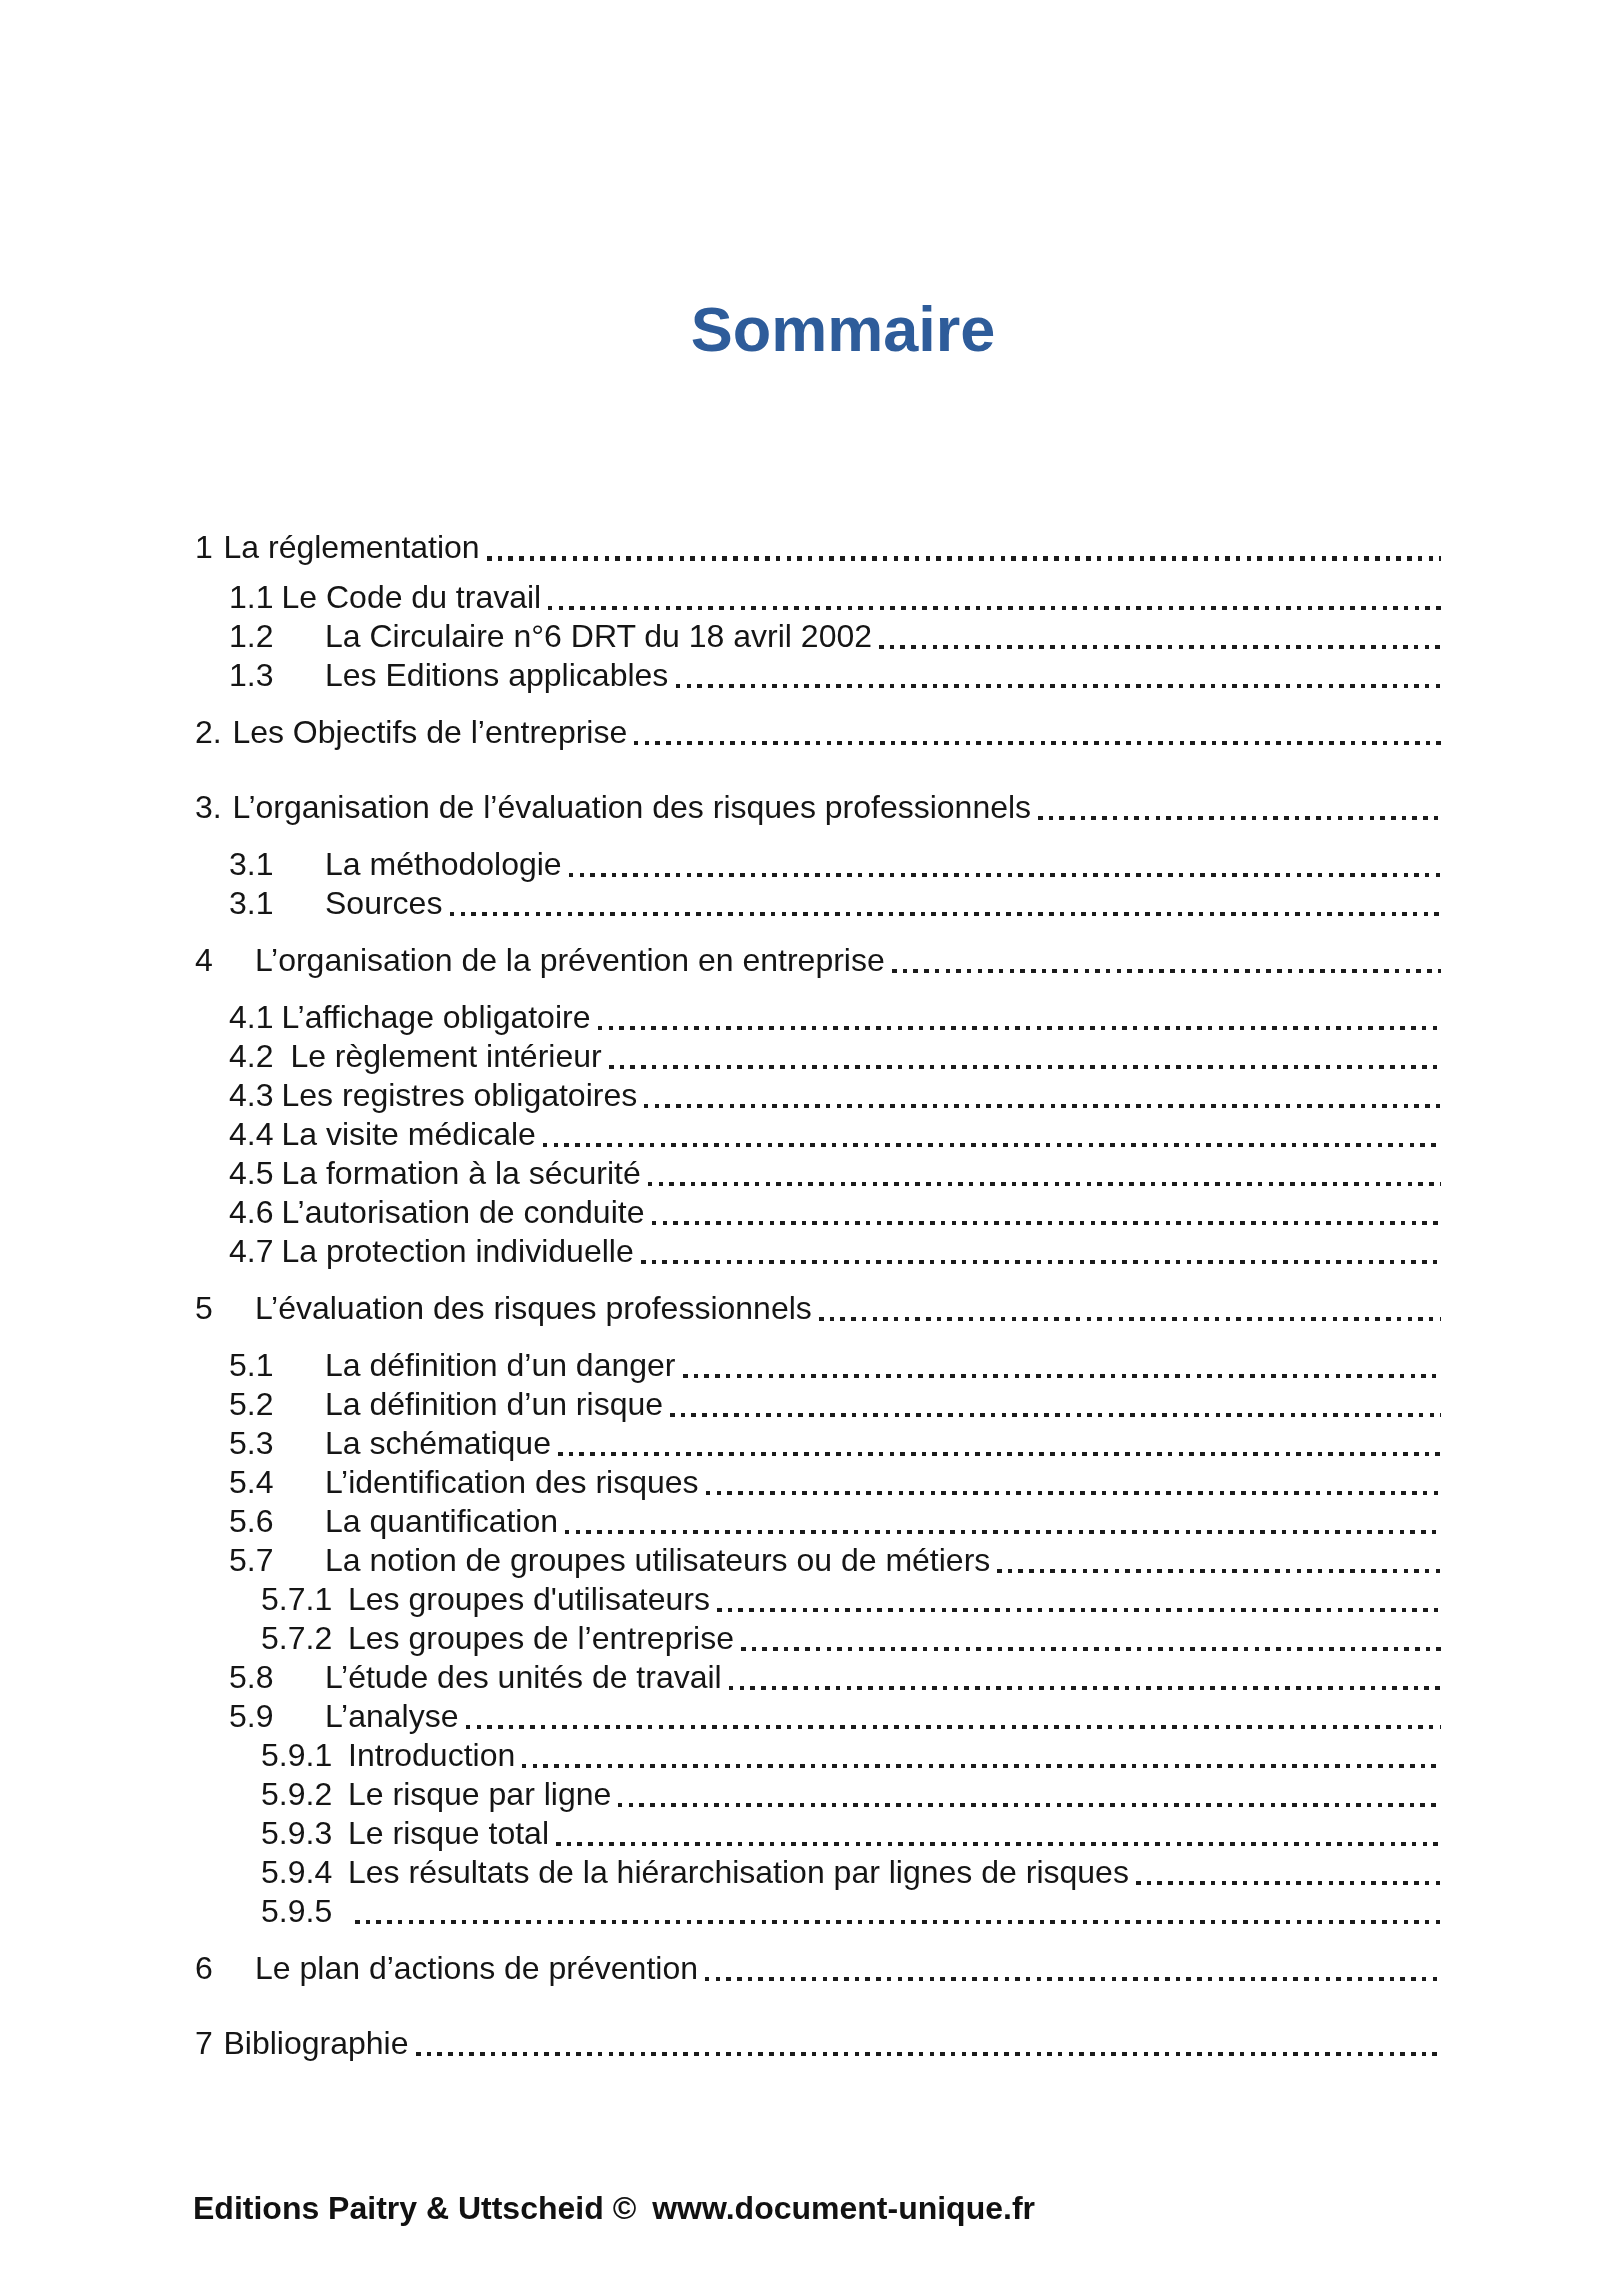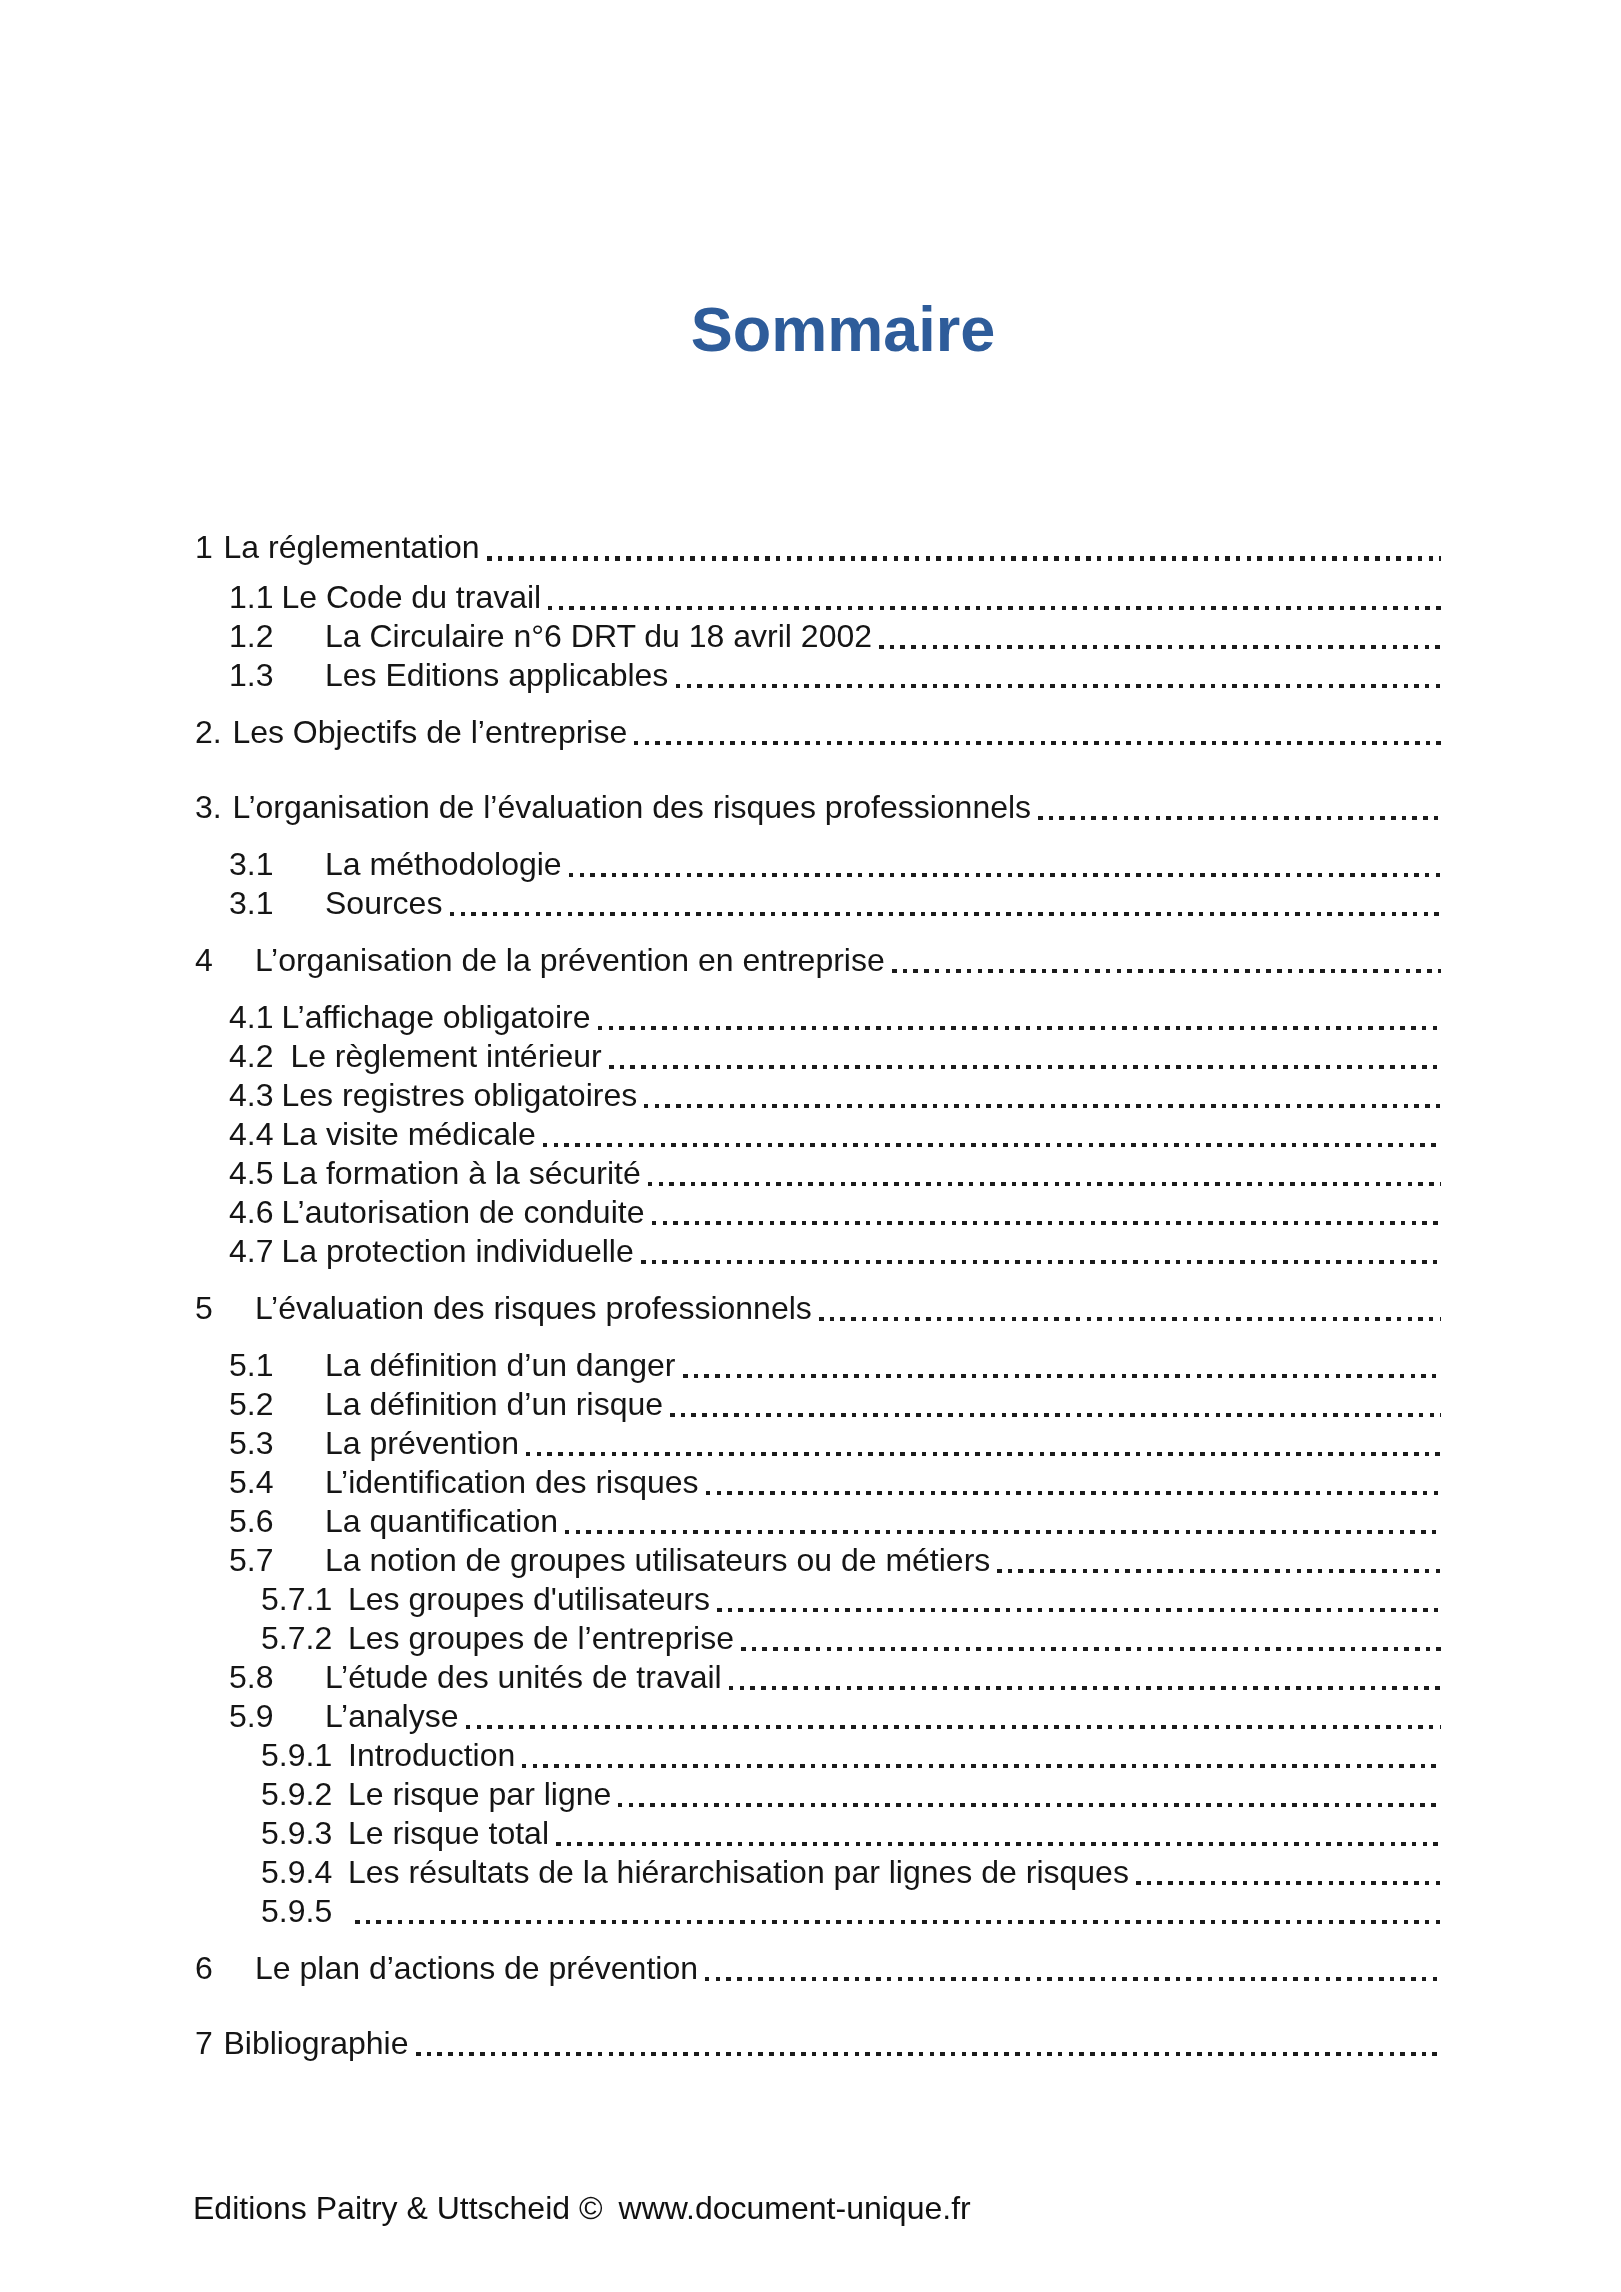--- a/index.html
+++ b/index.html
@@ -65,21 +65,21 @@
   .gap-md{margin-top:18px;}
   .gap-lg{margin-top:36px;}
   .page-footer{
     position:absolute;
     left:193px;
     top:2189px;
     display:flex;
     gap:16px;
     font-size:32px;
     line-height:39px;
-    font-weight:400;
+    font-weight:700;
     color:#111111;
     white-space:pre;
   }
 </style>
 </head>
 <body>
 
 <div class="page">
 
   <h1 class="doc-title" style="color: rgb(46, 92, 154);">Sommaire</h1>
@@ -175,21 +175,21 @@
     <span class="label">La définition d’un danger</span>
     <span class="leader"></span>
   </div>
       <div class="toc-row lvl2 tab">
     <span class="num">5.2</span>
     <span class="label">La définition d’un risque</span>
     <span class="leader"></span>
   </div>
       <div class="toc-row lvl2 tab">
     <span class="num">5.3</span>
-    <span class="label">La prévention</span>
+    <span class="label">La schématique</span>
     <span class="leader"></span>
   </div>
       <div class="toc-row lvl2 tab">
     <span class="num">5.4</span>
     <span class="label">L’identification des risques</span>
     <span class="leader"></span>
   </div>
       <div class="toc-row lvl2 tab">
     <span class="num">5.6</span>
     <span class="label">La quantification</span>

